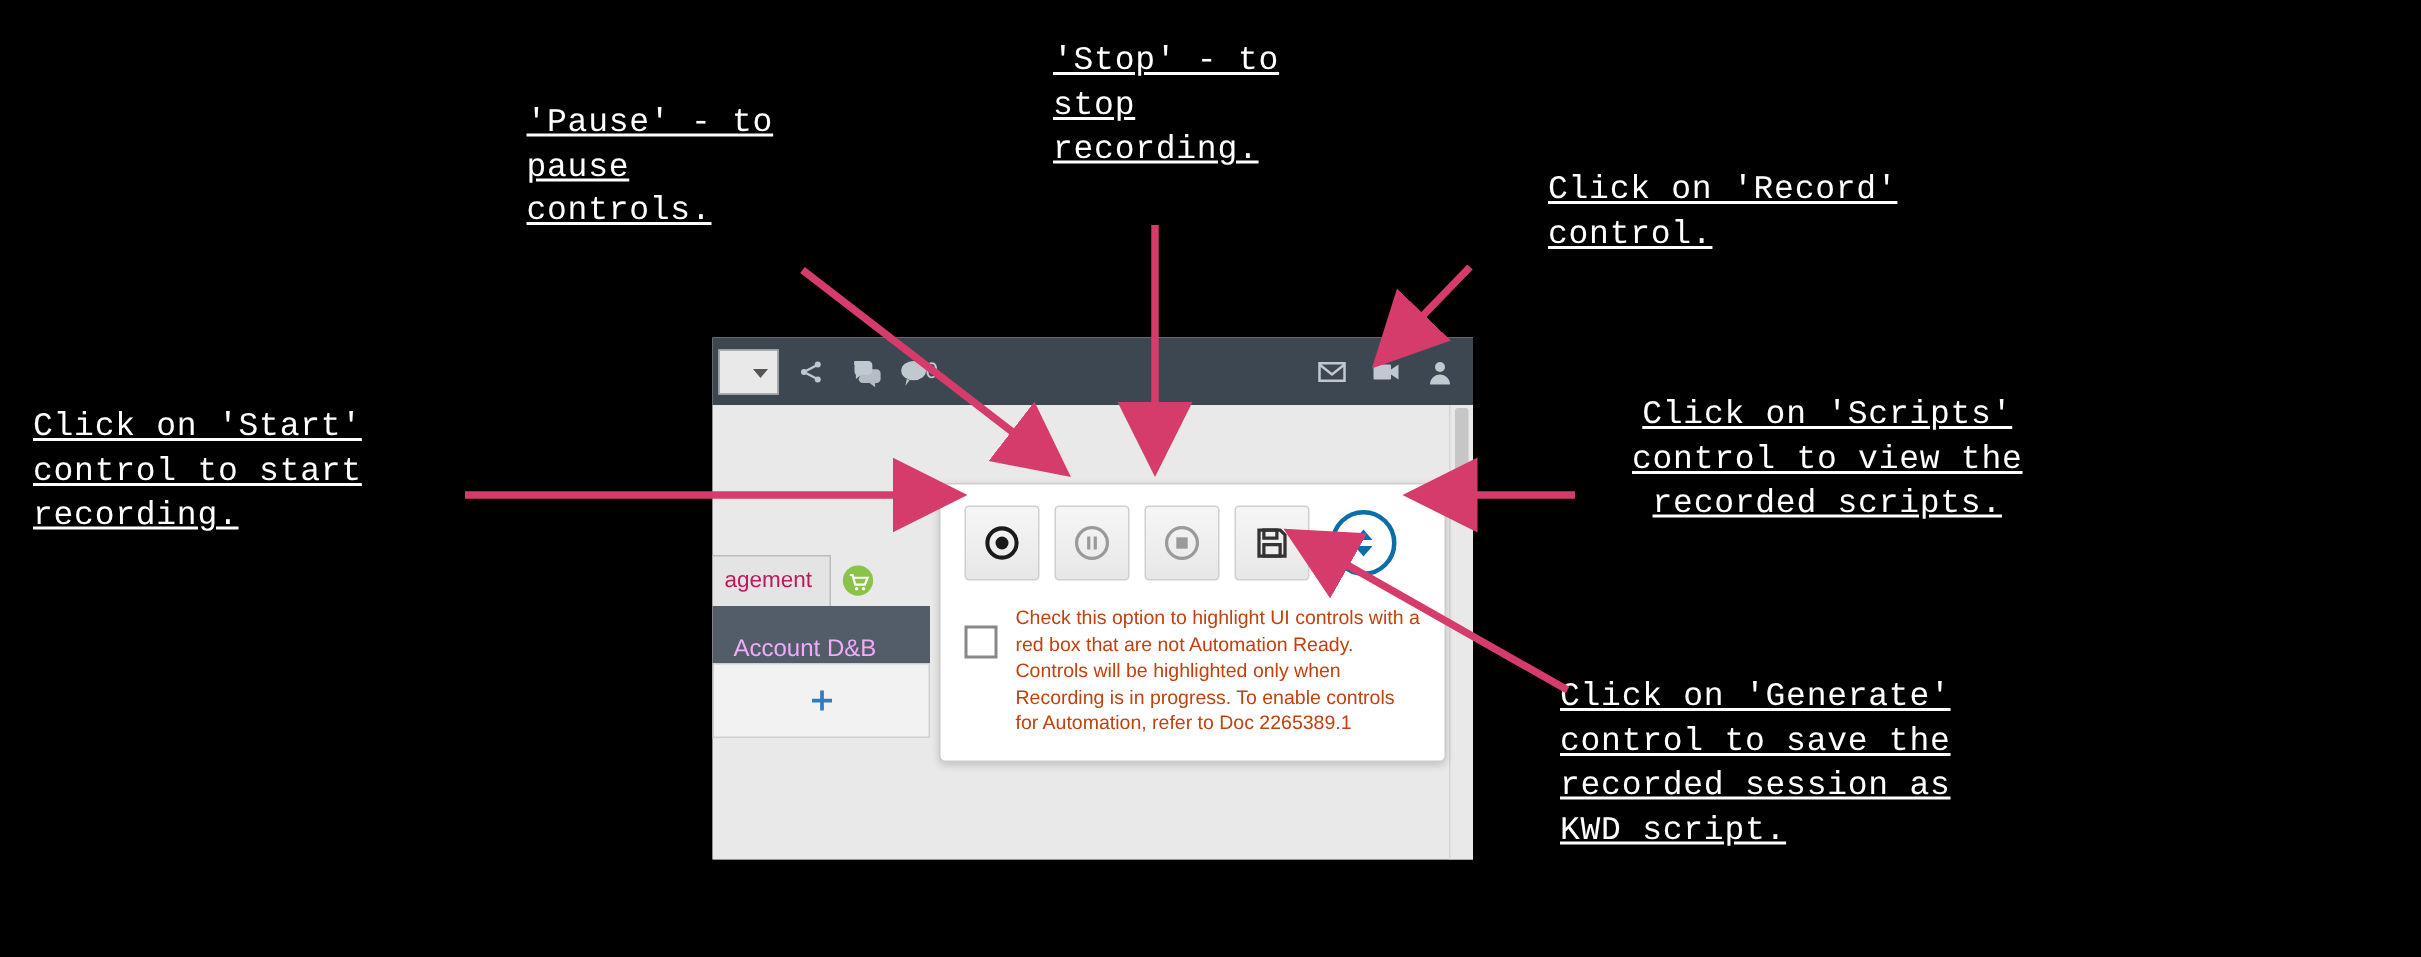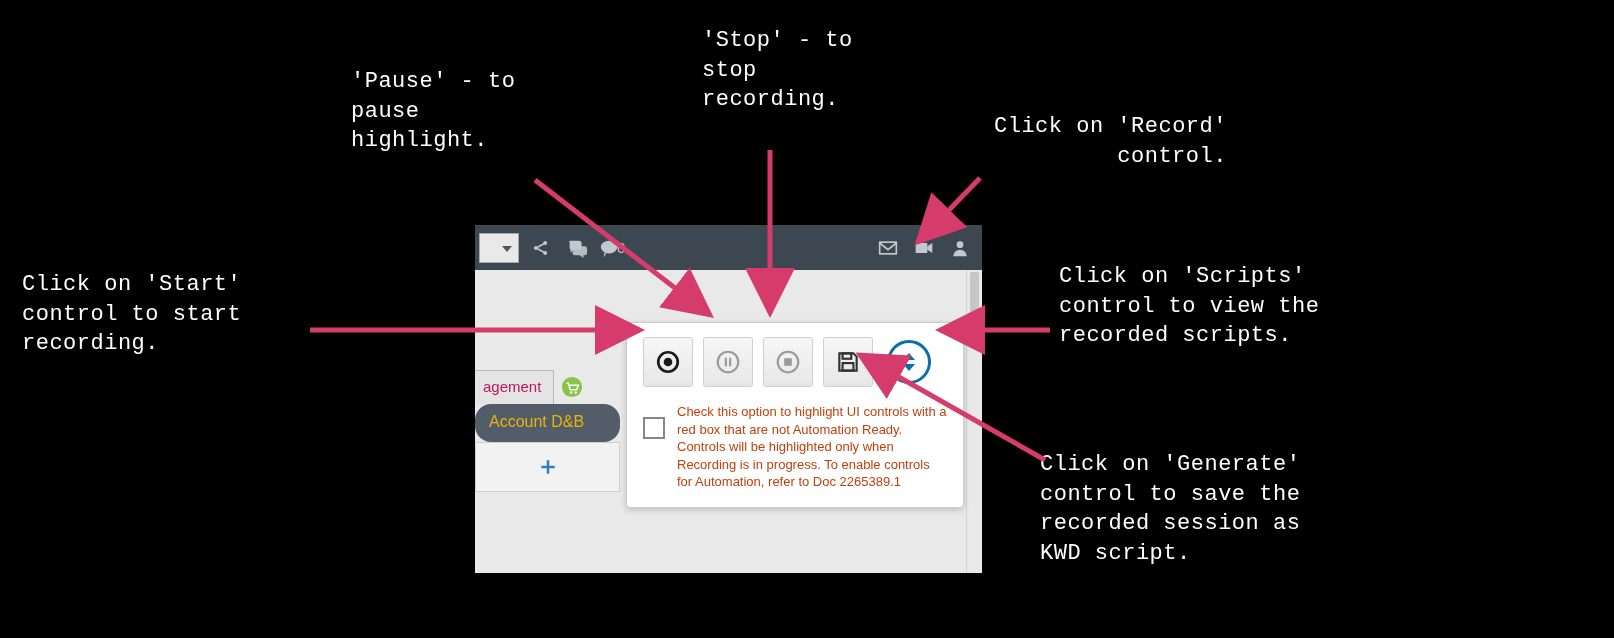--- a/index.html
+++ b/index.html
@@ -14,20 +14,21 @@
     overflow: hidden;
     position: relative;
   }
   .annotation {
     position: absolute;
     font-size: 22px;
     line-height: 1.35;
     white-space: pre-line;
     color: #fff;
     letter-spacing: 0.5px;
+    text-decoration: underline;
   }
 
   
   .shot {
     position: absolute;
     left: 475px;
     top: 225px;
     width: 507px;
     height: 348px;
     background: #e9e9e9;
@@ -128,25 +129,24 @@
     width: 22px;
     height: 22px;
   }
 
   .tab-row2 {
     position: absolute;
     left: 0;
     top: 134px;
     height: 38px;
     background: #525d69;
-    color: #eab308;
+    color: #f0abfc;
     font-size: 16px;
-    padding: 9px 14px;
+    padding: 20px 14px;
     width: 145px;
-    border-radius: 16px;
   }
 
   .plus-row {
     position: absolute;
     left: 0;
     top: 172px;
     width: 145px;
     height: 50px;
     background: #f2f2f2;
     border: 1px solid #d0d0d0;
@@ -234,27 +234,27 @@
   }
 </style>
 </head>
 <body>
 
 <div class="annotation" style="left:22px; top:270px;">Click on 'Start'
 control to start
 recording.</div>
 <div class="annotation" style="left:351px; top:67px;">'Pause' - to
 pause
-highlight.</div>
+controls.</div>
 <div class="annotation" style="left:702px; top:26px;">'Stop' - to
 stop
 recording.</div>
-<div class="annotation" style="left:994px; top:112px;text-align:right;">Click on 'Record'
+<div class="annotation" style="left:1032px; top:112px;">Click on 'Record'
 control.</div>
-<div class="annotation" style="left:1059px; top:262px;">Click on 'Scripts'
+<div class="annotation" style="left:1088px; top:262px;text-align:center;">Click on 'Scripts'
 control to view the
 recorded scripts.</div>
 <div class="annotation" style="left:1040px; top:450px;">Click on 'Generate'
 control to save the
 recorded session as
 KWD script.</div>
 
 <div class="shot">
 
   <div class="toolbar">

